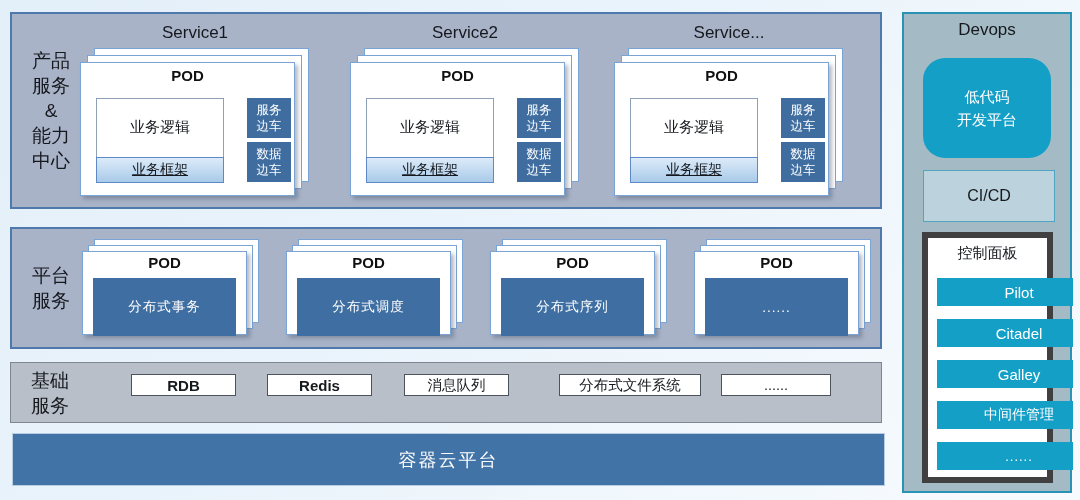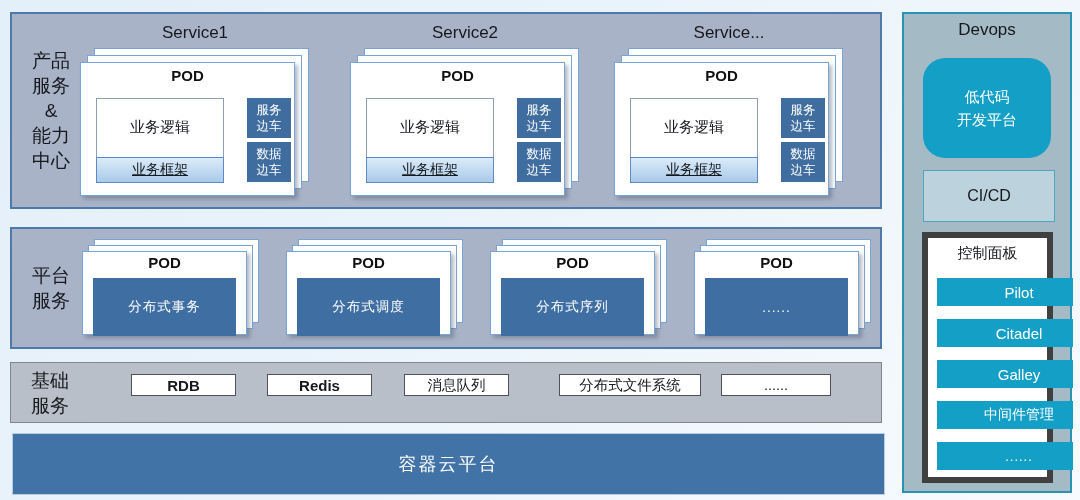--- a/index.html
+++ b/index.html
@@ -52,21 +52,21 @@
   .ppod{margin-top:2px;text-align:center;font-size:15px;font-weight:600;color:#111;}
   .pdark{position:absolute;left:10px;right:10px;top:26px;height:58px;background:#3f6fa2;color:#fff;
     display:flex;align-items:center;justify-content:center;font-size:13.5px;letter-spacing:1px;}
 
   
   .bbox{position:absolute;top:11px;height:22px;background:#fff;border:1px solid #4d535c;box-sizing:border-box;
     display:flex;align-items:center;justify-content:center;font-size:15px;font-weight:600;color:#15181d;}
   .bbox.cn{font-weight:400;font-size:14.5px;}
 
   
-  .cloud-bar{position:absolute;left:12px;top:433px;width:873px;height:62px;background:#4173a6;
+  .cloud-bar{position:absolute;left:12px;top:433px;width:873px;height:53px;background:#4173a6;
     border:1px solid #b9cde2;box-sizing:border-box;
     display:flex;align-items:center;justify-content:center;color:#fff;font-size:18px;letter-spacing:2px;}
 
   
   .devops{position:absolute;left:902px;top:12px;width:170px;height:481px;
     background:#a4bbc5;border:2px solid #2a93b5;box-sizing:border-box;}
   .dv-title{margin-top:6px;text-align:center;font-size:17px;color:#15181d;}
   .dv-lowcode{position:absolute;left:19px;top:44px;width:128px;height:100px;background:#149fc7;color:#fff;
     display:flex;align-items:center;justify-content:center;font-size:15px;line-height:1.55;border-radius:22px;}
   .dv-cicd{position:absolute;left:19px;top:156px;width:132px;height:52px;background:#bcd2dc;border:1px solid #51a5c0;

